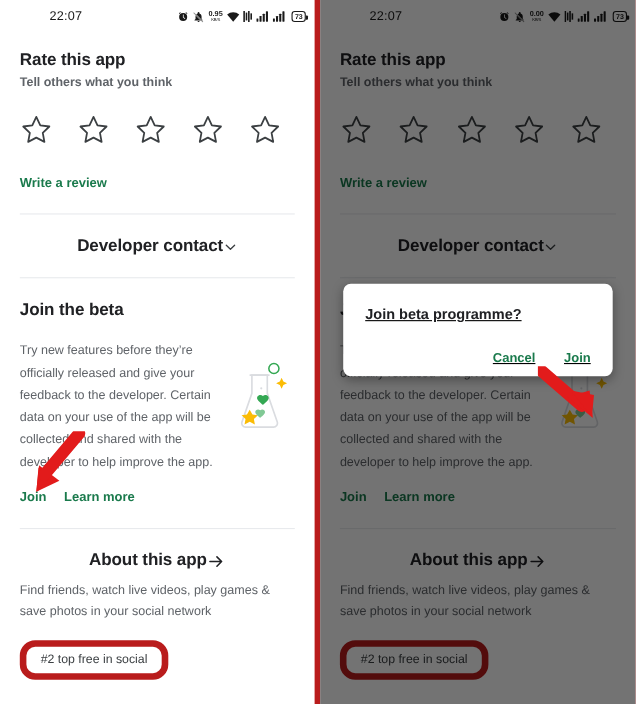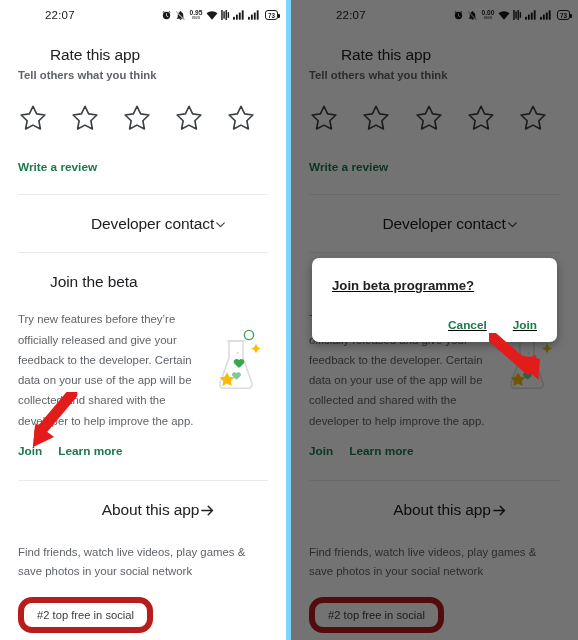--- a/index.html
+++ b/index.html
@@ -11,21 +11,21 @@
     width: 578px;
     height: 640px;
     overflow: hidden;
     font-family: "Liberation Sans", sans-serif;
     -webkit-font-smoothing: antialiased;
   }
   .screens {
     display: flex;
     width: 578px;
     height: 640px;
-    background: #7dd3fc;
+    background: #b91c1c;
   }
   .panel {
     position: relative;
     width: 286px;
     height: 640px;
     background: #ffffff;
     overflow: hidden;
     flex: 0 0 auto;
   }
   .panel.right {
@@ -87,23 +87,22 @@
     background: #1a1a1a;
     border-radius: 0 1px 1px 0;
   }
   .battery span { font-size: 6.4px; color: #1a1a1a; font-weight: bold; letter-spacing: -.1px; }
 
   
   .content { padding: 0 18px; box-sizing: border-box; }
   .sec-title {
     font-size: 15.5px;
     color: #202124;
-    font-weight: normal;
+    font-weight: bold;
     letter-spacing: -.1px;
-    margin-left: 32px;
   }
   .sec-sub {
     font-size: 11.3px;
     color: #5f6368;
     margin-top: 4px;
     line-height: 1.35;
     font-weight: bold;
   }
   .rate-block { margin-top: 16px; }
   .stars {
@@ -150,21 +149,21 @@
   .beta-img { margin-left: 2px; padding-top: 18px; }
   .beta-links {
     margin-top: 13px;
     display: flex;
     gap: 16px;
   }
   .about-desc {
     font-size: 11.4px;
     color: #5f6368;
     line-height: 1.62;
-    margin-top: 24px;
+    margin-top: 9px;
   }
   .chip {
     display: inline-block;
     border: 6px solid #b91c1c;
     border-radius: 14px;
     padding: 6px 13px;
     font-size: 11.2px;
     color: #3c4043;
     margin-top: 17px;
   }

